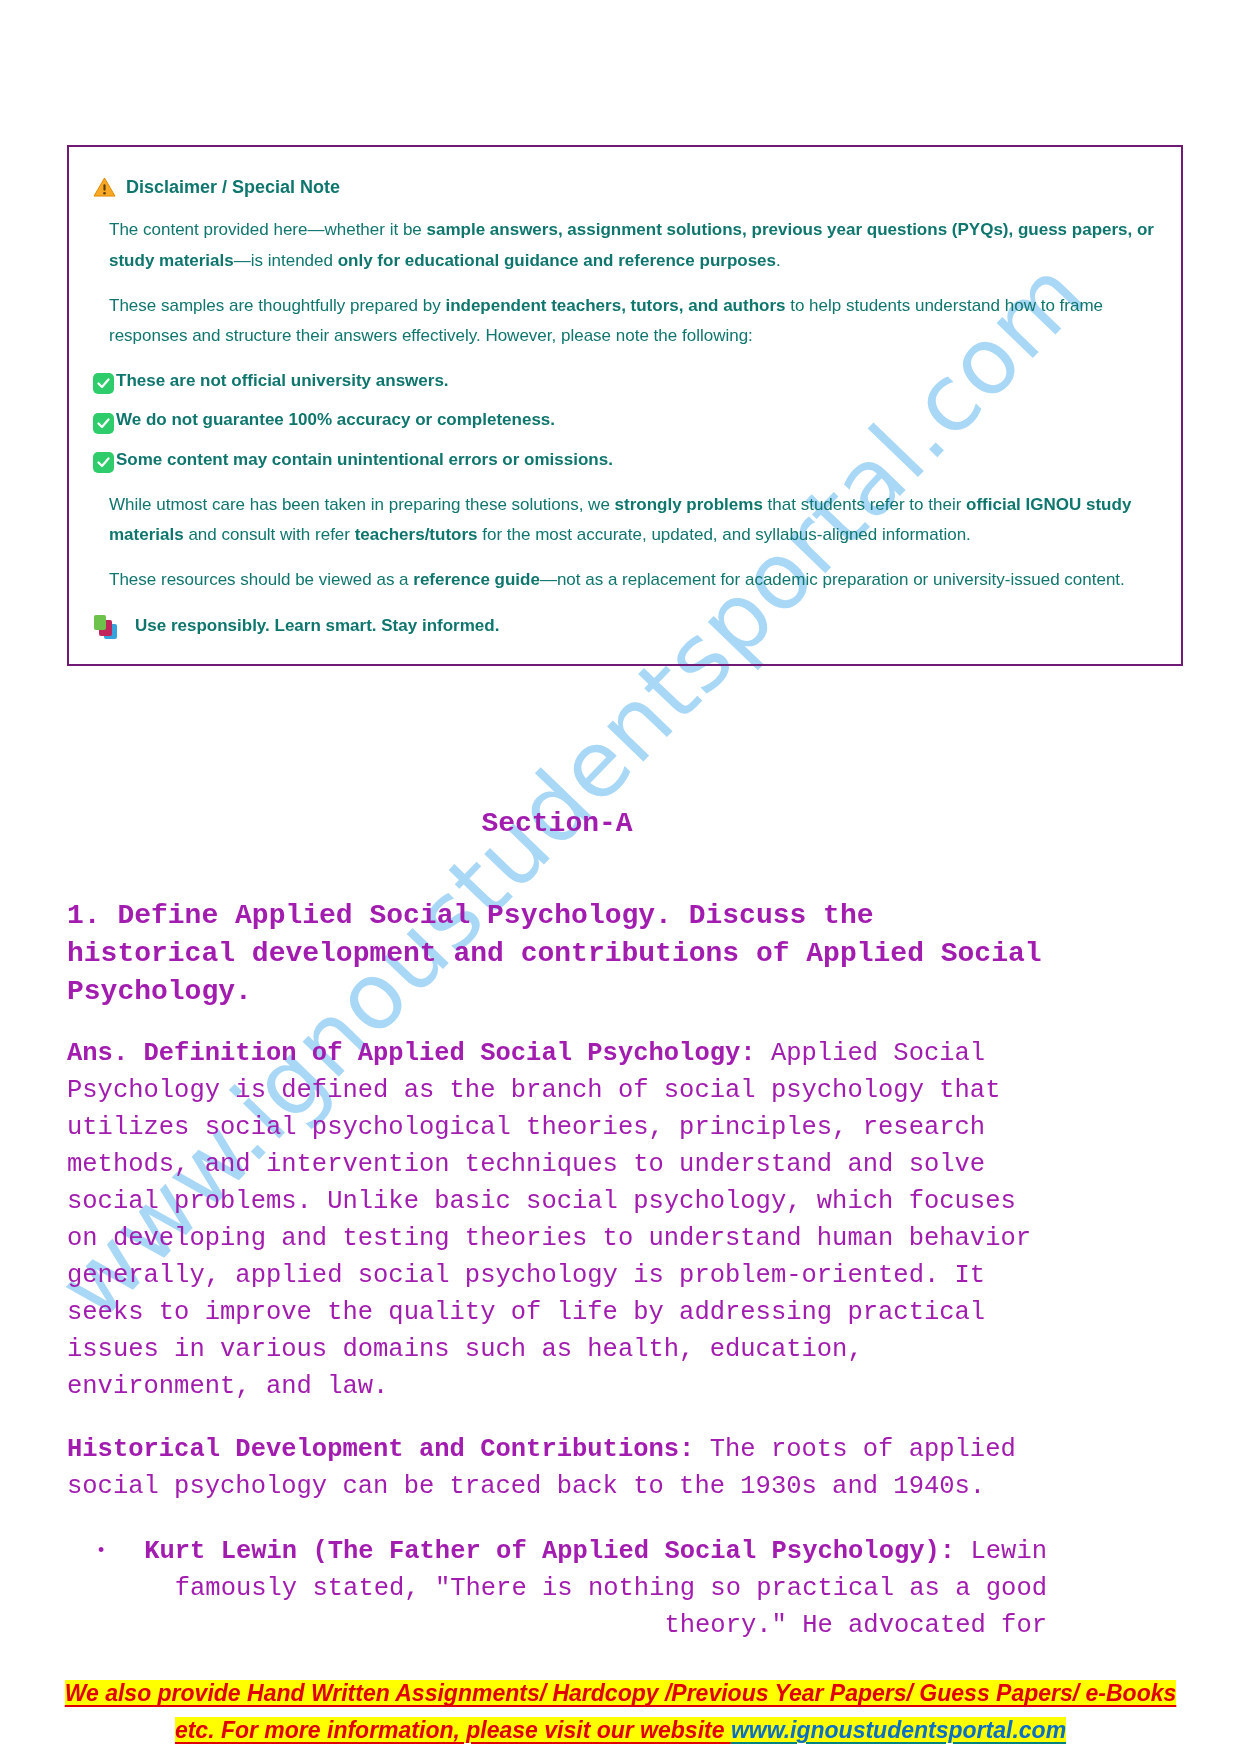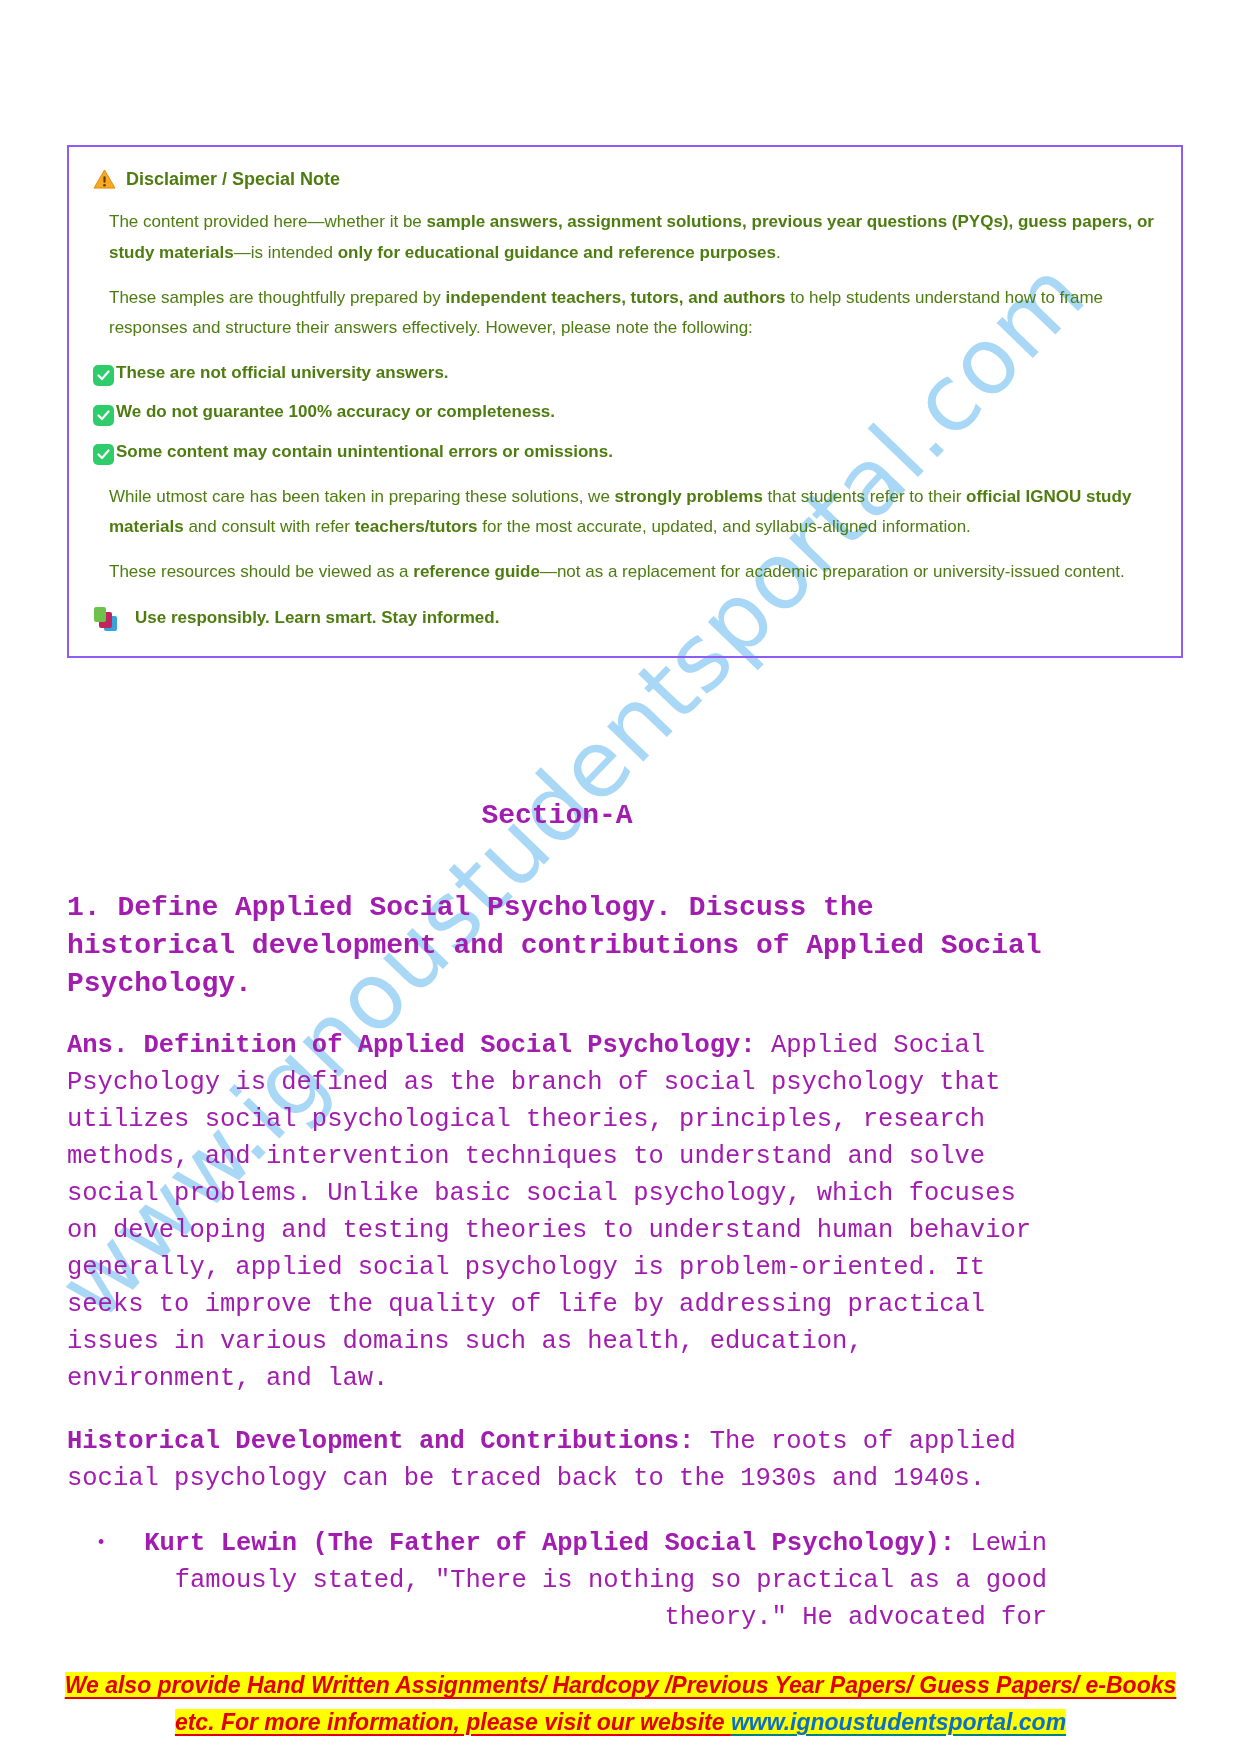--- a/index.html
+++ b/index.html
@@ -25,25 +25,25 @@
     letter-spacing: 1px;
     color: var(--watermark_blue, #A9D8F6);
     white-space: nowrap;
     z-index: 0;
     pointer-events: none;
   }
   .content { position: relative; z-index: 1; }
   
   .disclaimer-box {
     margin: 145px 58px 0 67px;
-    border: 2px solid #8b5cf6;
-    padding: 16px 26px 22px 24px;
+    border: 2px solid #701a75;
+    padding: 24px 26px 22px 24px;
     font-size: 17px;
     line-height: 1.8;
-    color: #4d7c0f;
+    color: #0f766e;
   }
   .disc-title {
     display: flex;
     align-items: center;
     gap: 10px;
     font-weight: bold;
     font-size: 18px;
     margin-bottom: 12px;
   }
   .disc-title svg { display: block; }
@@ -111,21 +111,21 @@
     text-align: center;
     font-size: 25.5px;
     line-height: 1.45;
   }
   .bullet-dot::before { content: "•"; font-size: 0.7em; position: relative; top: -2px; }
   .bullet-text { font-size: 25.5px; line-height: 1.45; }
   b { font-weight: bold; }
   
   .promo-footer {
     position: absolute;
-    left: 0; right: 0; bottom: 14px;
+    left: 0; right: 0; bottom: 6px;
     text-align: center;
     font-size: 23px;
     font-style: italic;
     font-weight: bold;
     line-height: 1.6;
     padding: 0 42px;
     z-index: 1;
   }
   .promo-footer .promo-text {
     background: var(--promo_yellow, #FFFF00);

